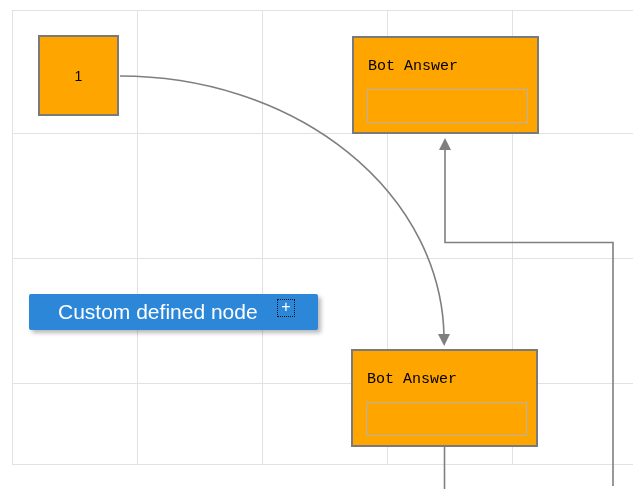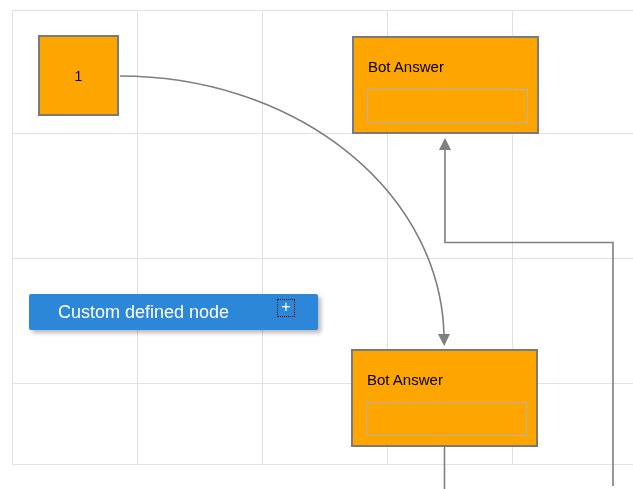--- a/index.html
+++ b/index.html
@@ -34,20 +34,21 @@
   .square-node {
     background: var(--node-fill, #FFA500);
     border: 2px solid var(--node-border, #7a7a7a);
     display: flex; align-items: center; justify-content: center;
     font-size: 14px; color: var(--label-text, #000);
   }
 
   .answer-node {
     background: var(--node-fill, #FFA500);
     border: 2px solid var(--node-border, #7a7a7a);
+    font-family: Liberation Mono, monospace;
   }
   .answer-node .node-title {
     position: absolute; left: 14px; top: 20px;
     font-size: 15px; color: var(--label-text, #000);
     white-space: nowrap;
   }
   .answer-node .message-box {
     position: absolute; left: 13px; top: 51px;
     width: 161px; height: 34px;
     border: 1px solid var(--inner-box-border, #b3b3b3);
@@ -55,21 +56,21 @@
   }
 
   .custom-node {
     background: var(--custom-node-fill, #2c87d8);
     border-radius: 2px;
     box-shadow: 3px 3px 4px rgba(0,0,0,0.28);
     color: var(--custom-node-text, #fff);
   }
   .custom-node .custom-label {
     position: absolute; left: 29px; top: 0;
-    line-height: 36px; font-size: 18px; white-space: nowrap;
+    line-height: 36px; font-size: 21px; white-space: nowrap;
   }
   .custom-node .add-port {
     position: absolute; right: 23px; top: 5px;
     width: 18px; height: 18px;
     border: 1px dotted #111;
     display: flex; align-items: center; justify-content: center;
   }
   .custom-node .add-port .plus {
     color: #fff; font-size: 16px; line-height: 1;
     transform: translateY(-1px);

